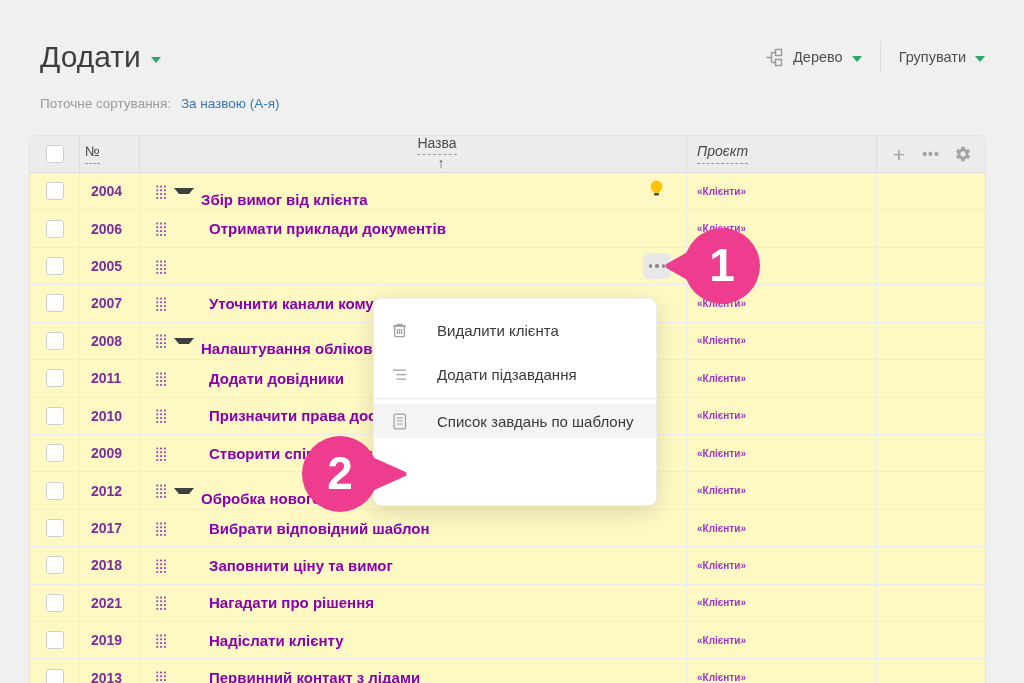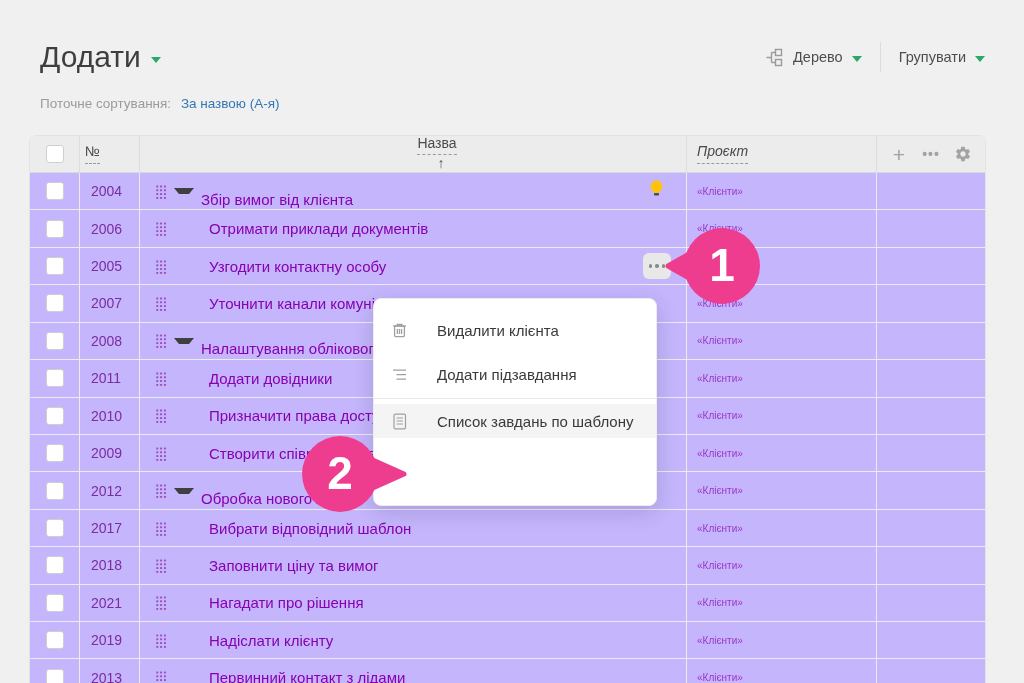--- a/index.html
+++ b/index.html
@@ -22,21 +22,21 @@
   
   .tbl{position:absolute;left:30px;top:136px;width:955px;background:#fff;border-radius:6px 6px 0 0;box-shadow:0 0 0 1px #e3e3e3;}
   .grid-row{display:grid;grid-template-columns:50px 60px 547px 190px 108px;}
   .thead{background:#ececec;height:36px;border-radius:6px 6px 0 0;border-bottom:1px solid #d9d9d9;}
   .thead .cell{color:#4a4a4a;font-size:14px;}
   .cell{display:flex;align-items:center;border-right:1px solid #ececec;overflow:hidden;white-space:nowrap;}
   .cell:last-child{border-right:none;}
   .thead .cell{border-right-color:#dedede;}
   .dashed{display:inline-block;border-bottom:1px dashed #9a9a9a;padding-bottom:3px;line-height:1.1;cursor:pointer;}
   .sort-arrow{margin-left:8px;color:#555;font-size:14px;}
-  .row{height:36.43px;border-bottom:1px solid #ececec;background:#c4b5fd;}
+  .row{height:36.43px;border-bottom:1px solid #ececec;background:#fef9c3;font-weight:bold;}
   .cb{width:16px;height:16px;border:1px solid #cfcfcf;border-radius:3px;background:#fff;margin:0 auto;cursor:pointer;}
   .num{color:#7b2c9e;font-size:14px;padding-left:6px;cursor:pointer;}
   .cell-num{padding-left:5px;}
   .name-cell{padding-left:15px;position:relative;}
   .handle{width:11px;height:15px;flex:0 0 11px;cursor:grab;
     background-image:radial-gradient(#9b4bbf 1.05px,transparent 1.15px);
     background-size:3.8px 3.8px;background-position:0.4px 0.6px;}
   .tree-caret{width:0;height:0;border-left:5px solid transparent;border-right:5px solid transparent;border-top:6px solid #3f3f3f;margin-left:8px;flex:0 0 10px;cursor:pointer;}
   .task-name{color:#8800af;font-size:15px;cursor:pointer;}
   .parent .task-name{margin-left:7px;margin-top:16px;}
@@ -161,21 +161,20 @@
       <div class="grid-row row">
         <div class="cell">
           <span class="cb"></span>
         </div>
         <div class="cell cell-num">
           <span class="num">2005</span>
         </div>
         <div class="cell name-cell">
           <span class="handle"></span>
           <span class="child-spacer"></span>
-          <span class="task-name">Узгодити контактну особу</span>
           <span class="more-btn">
             <i></i>
             <i></i>
             <i></i>
           </span>
         </div>
         <div class="cell">
           <span class="proj">«Клієнти»</span>
         </div>
         <div class="cell"></div>

